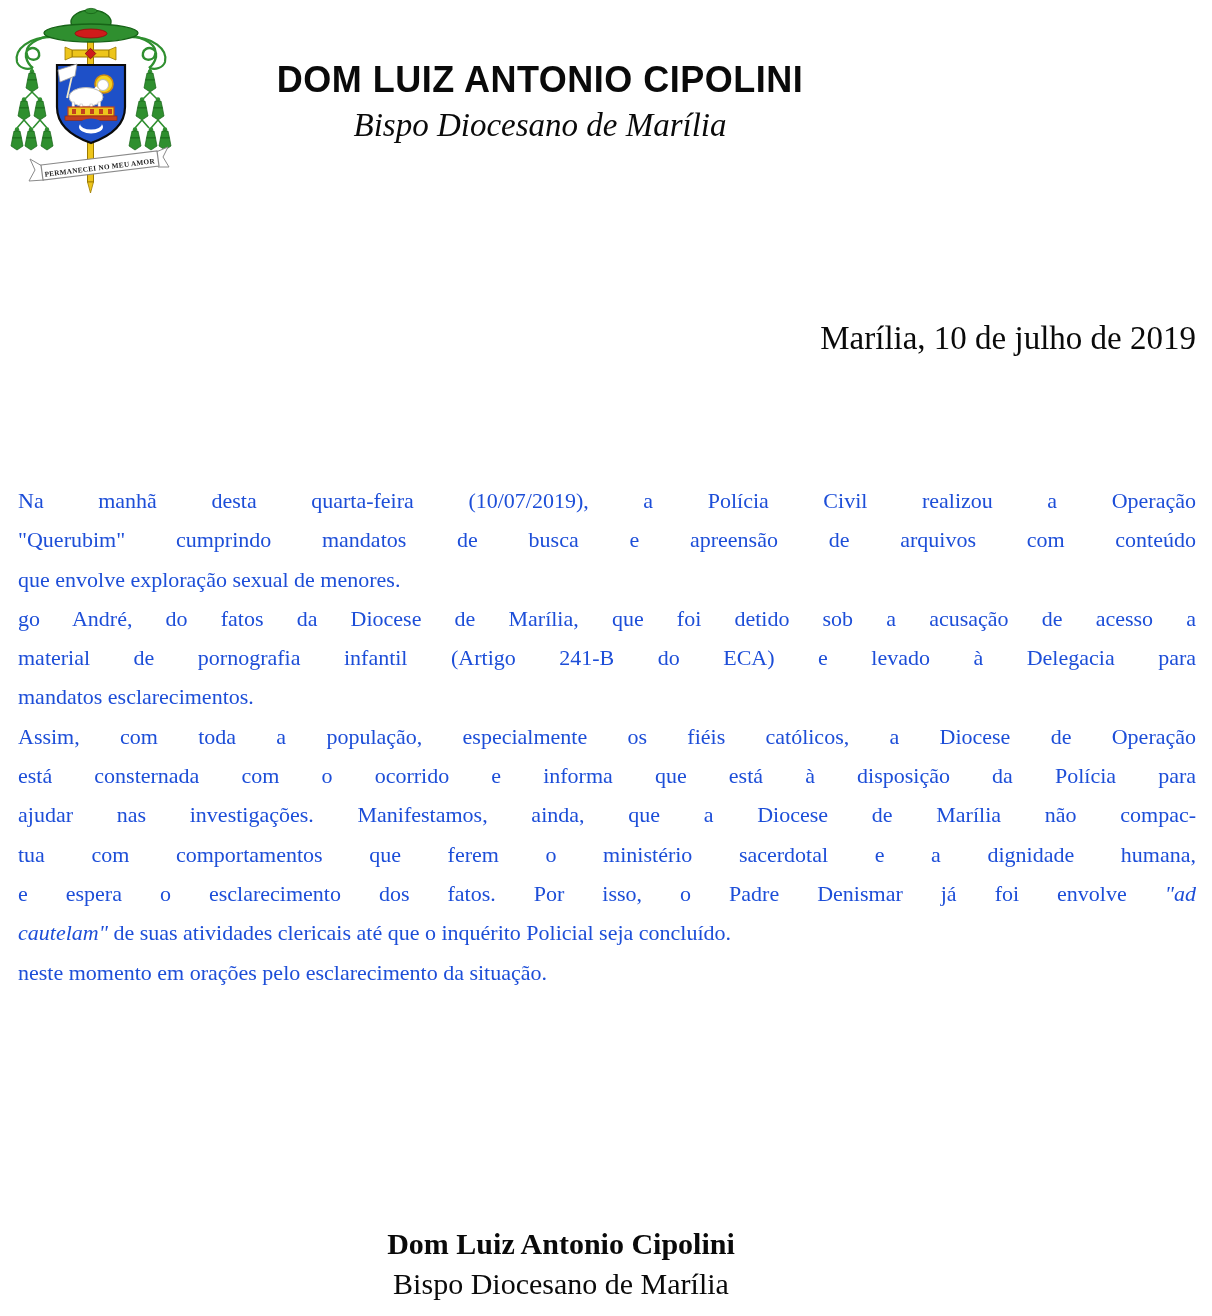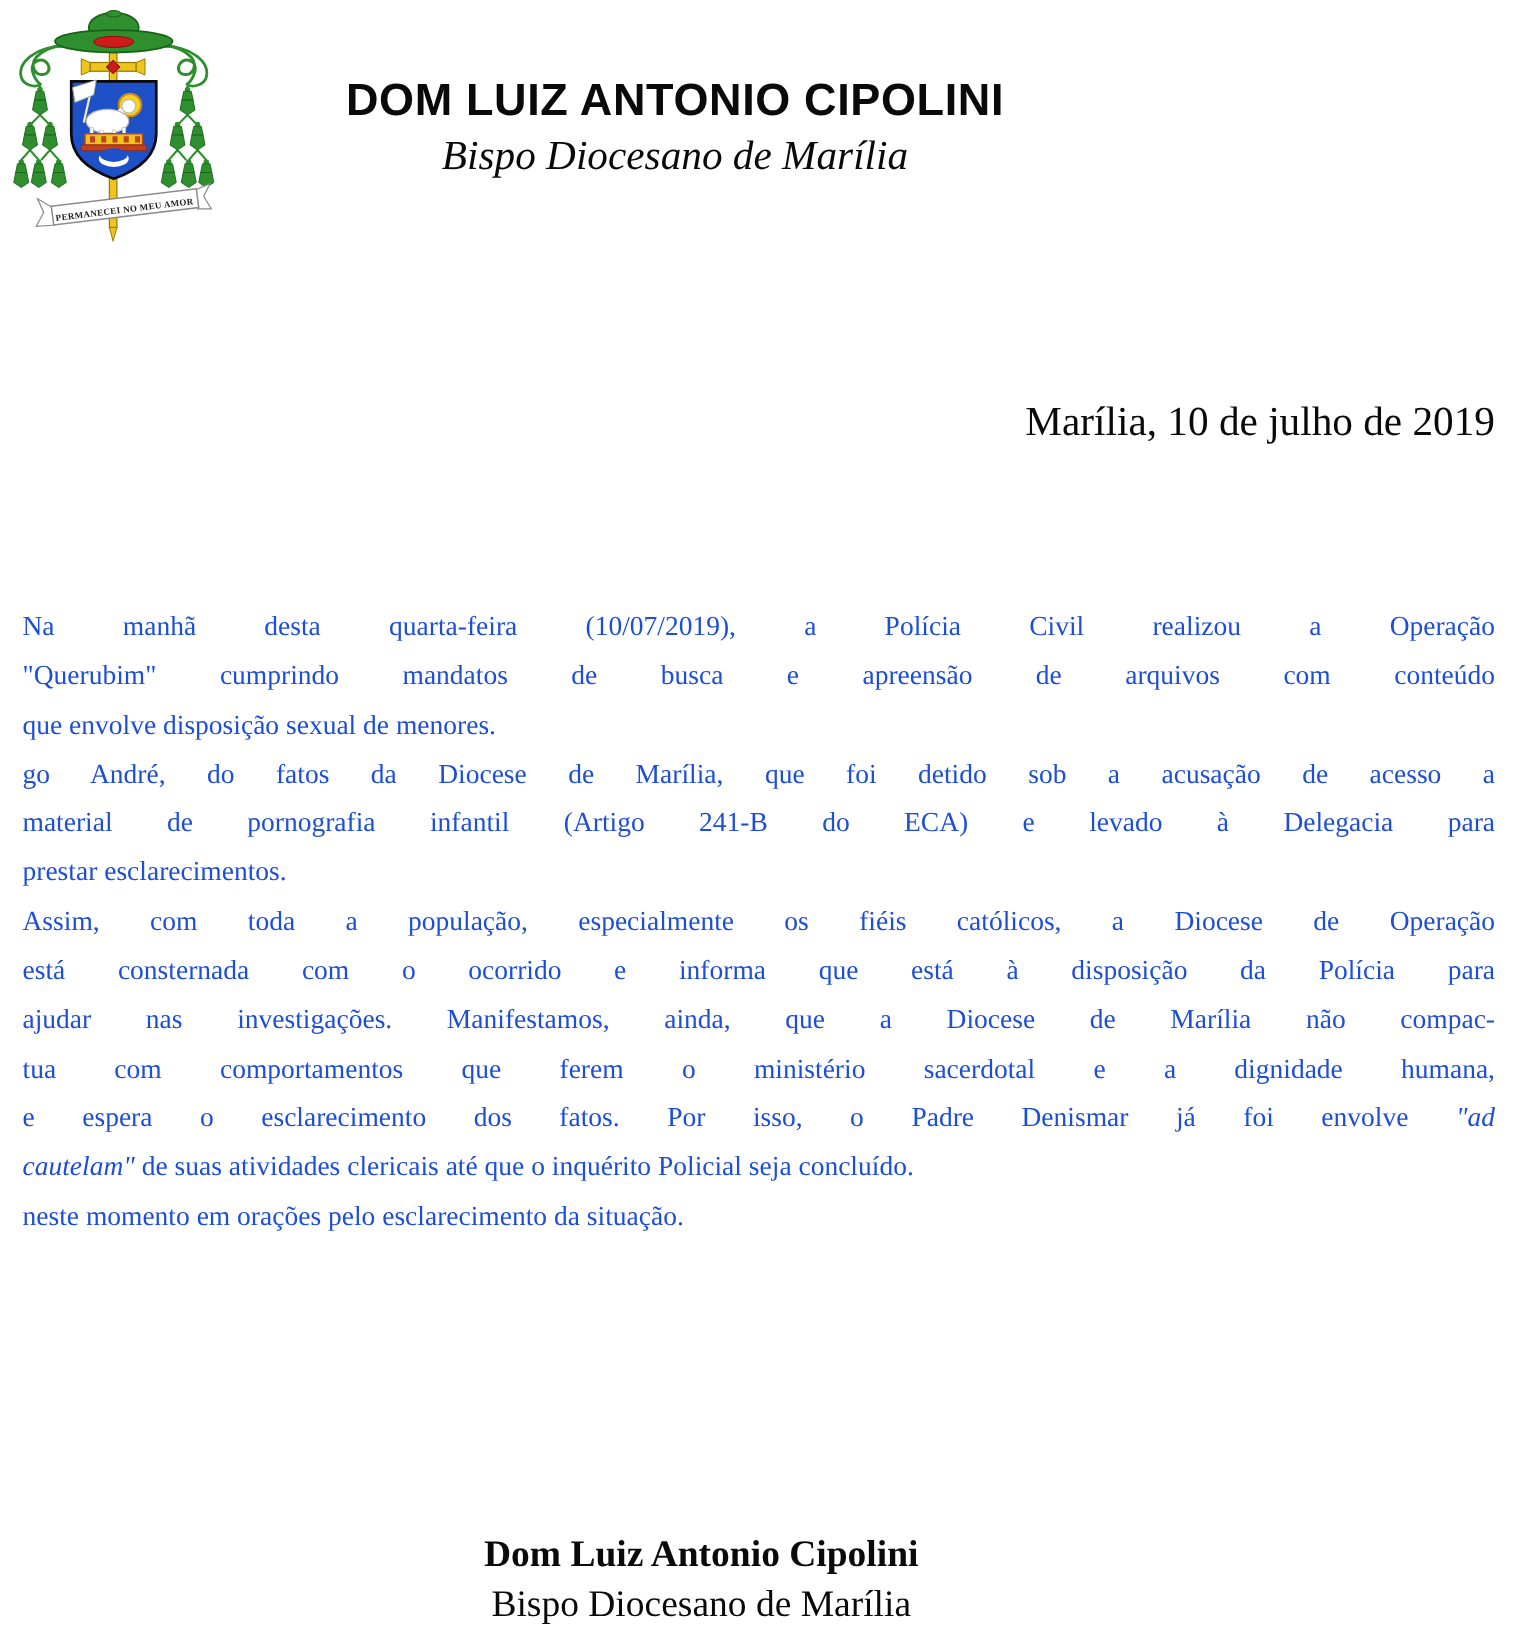--- a/index.html
+++ b/index.html
@@ -116,24 +116,24 @@
   <div class="header">
     <div class="title">DOM LUIZ ANTONIO CIPOLINI</div>
     <div class="subtitle">Bispo Diocesano de Marília</div>
   </div>
 
   <div class="date">Marília, 10 de julho de 2019</div>
 
   <div class="letter-body">
       <div class="line"><span>Na manhã desta quarta-feira (10/07/2019), a Polícia Civil realizou a Operação</span></div>
       <div class="line"><span>"Querubim" cumprindo mandatos de busca e apreensão de arquivos com conteúdo</span></div>
-      <div class="line last"><span>que envolve disposição sexual de menores.</span></div>
+      <div class="line last"><span>que envolve exploração sexual de menores.</span></div>
       <div class="line"><span>go André, do fatos da Diocese de Marília, que foi detido sob a acusação de acesso a</span></div>
       <div class="line"><span>material de pornografia infantil (Artigo 241-B do ECA) e levado à Delegacia para</span></div>
-      <div class="line last"><span>prestar esclarecimentos.</span></div>
+      <div class="line last"><span>mandatos esclarecimentos.</span></div>
       <div class="line"><span>Assim, com toda a população, especialmente os fiéis católicos, a Diocese de Operação</span></div>
       <div class="line"><span>está consternada com o ocorrido e informa que está à disposição da Polícia para</span></div>
       <div class="line"><span>ajudar nas investigações. Manifestamos, ainda, que a Diocese de Marília não compac-</span></div>
       <div class="line"><span>tua com comportamentos que ferem o ministério sacerdotal e a dignidade humana,</span></div>
       <div class="line"><span>e espera o esclarecimento dos fatos. Por isso, o Padre Denismar já foi envolve </span><span class="it">"ad</span></div>
       <div class="line last"><span class="it">cautelam"</span><span> de suas atividades clericais até que o inquérito Policial seja concluído.</span></div>
       <div class="line last"><span>neste momento em orações pelo esclarecimento da situação.</span></div>
     </div>
 
   <div class="footer">

